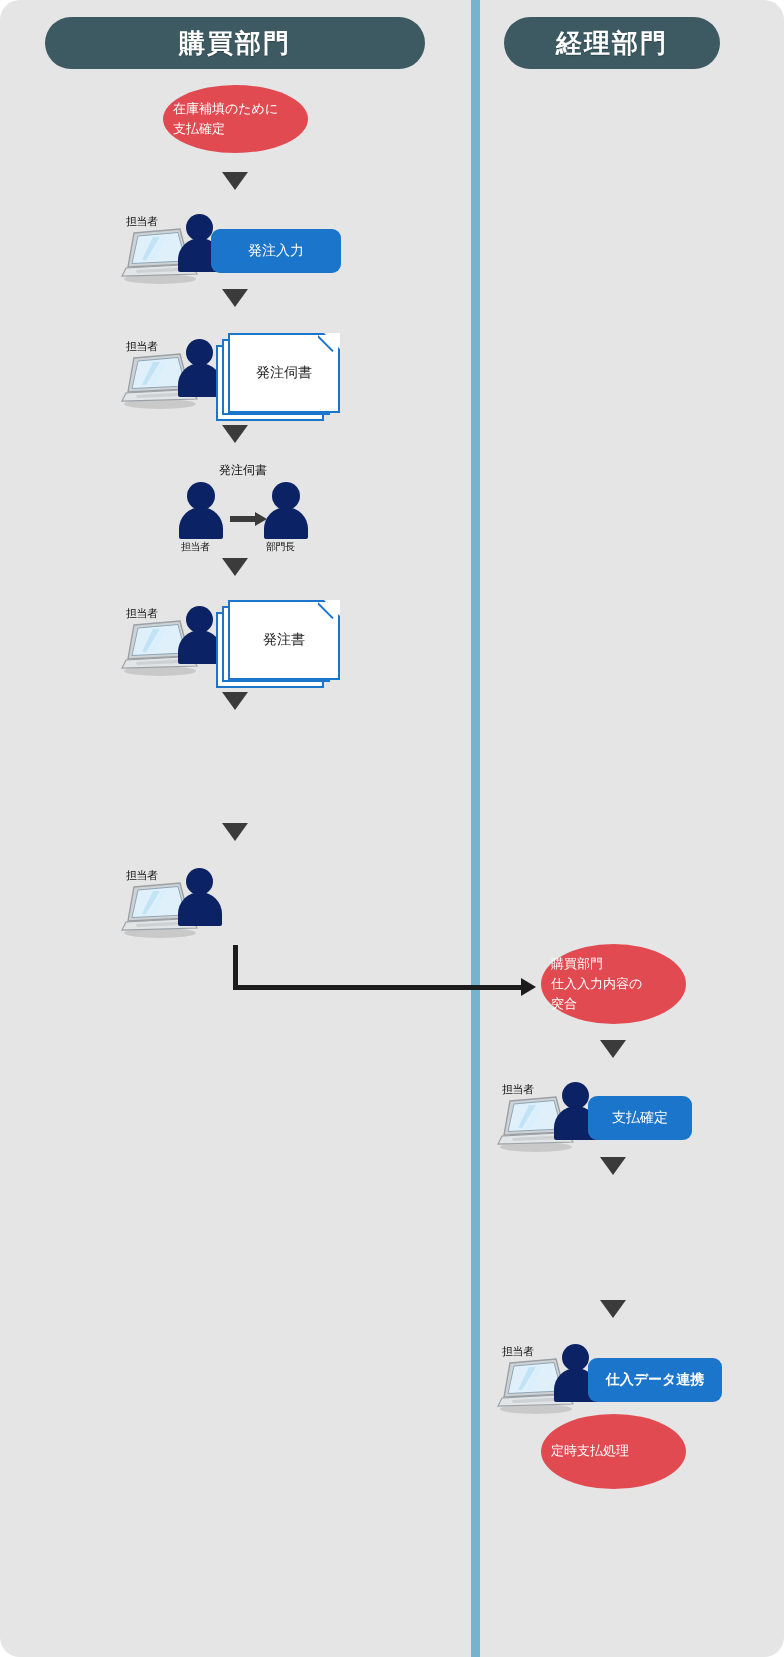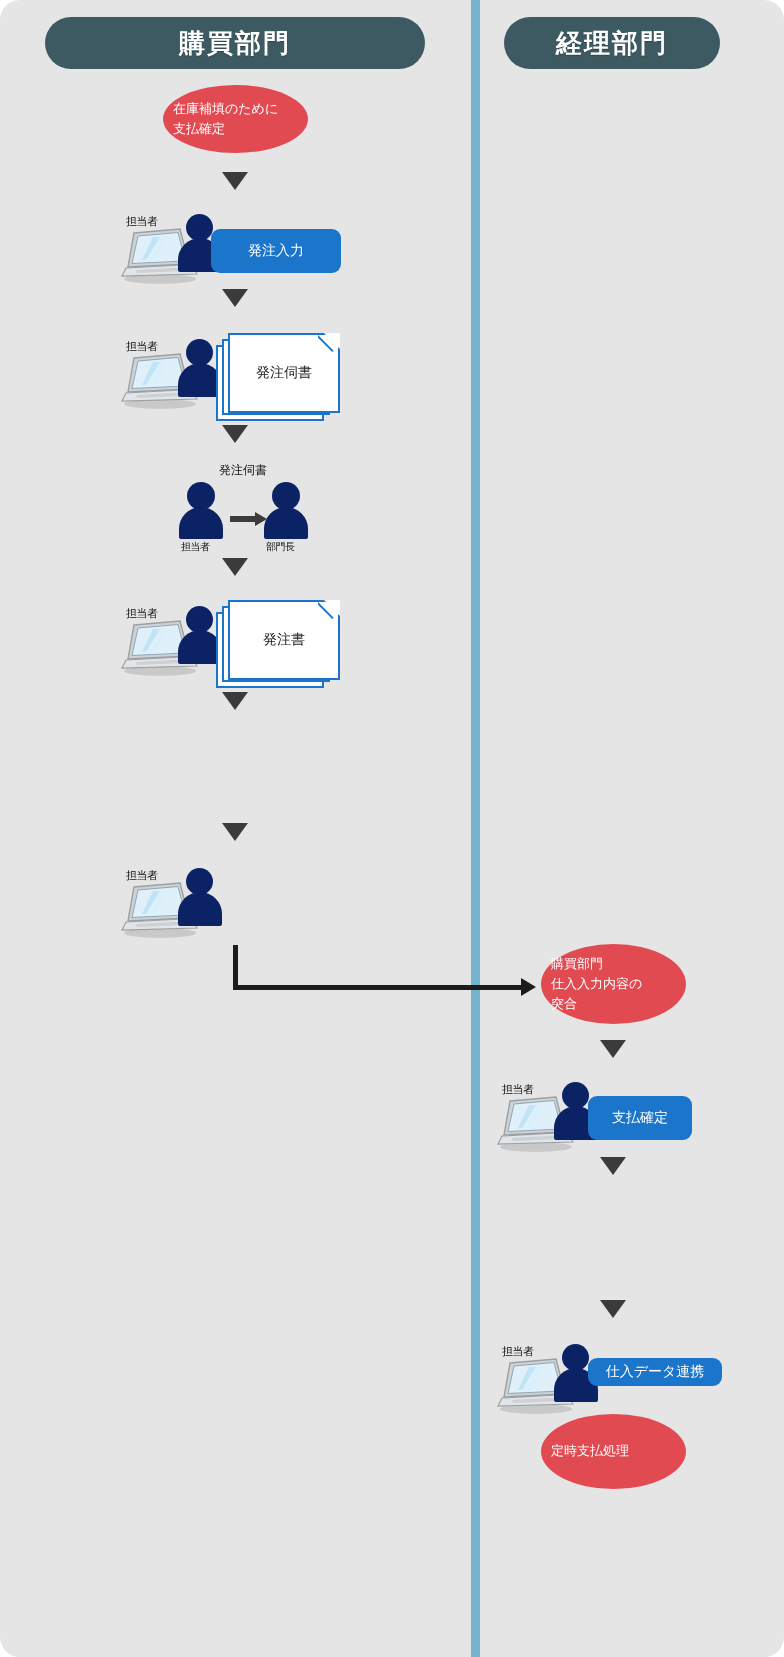--- a/index.html
+++ b/index.html
@@ -391,21 +391,21 @@
       <path d="M22 34 L33 11 L40 11 L26 34 Z" fill="#bfe2f6" opacity="0.95"></path>
       <path d="M30 34 L42 11 L46 11 L35 34 Z" fill="#d7eefc" opacity="0.9"></path>
       <path d="M6 42 L71 38.5 L77 48 L2 50 Z" fill="#e2e5e7" stroke="#9aa0a5" stroke-width="1.2"></path>
       <path d="M16 44 L62 41.5 L63.5 45 L17 47 Z" fill="#cdd1d4"></path>
     </svg>
     <div class="person" style="left:56px; top:6px; width:46px; height:58px;">
       <div class="head" style="left:10px; top:0; width:27px; height:27px;"></div>
       <div class="body" style="left:2px; top:24px; width:44px; height:34px;"></div>
     </div>
   </div>
-  <div class="node process-box" style="left:588px; top:1358px; width:134px; height:28px;">
+  <div class="node process-box" style="left:588px; top:1358px; width:134px; height:44px;font-weight:bold;">
     <span>仕入データ連携</span>
   </div>
 
   <div class="arrow-down" style="left:600px; top:1419px;"></div>
 
   <div class="node ellipse" style="left:541px; top:1414px; width:145px; height:75px; flex-direction:column;">
     <div>定時支払処理</div>
   </div>
 
 </div>

